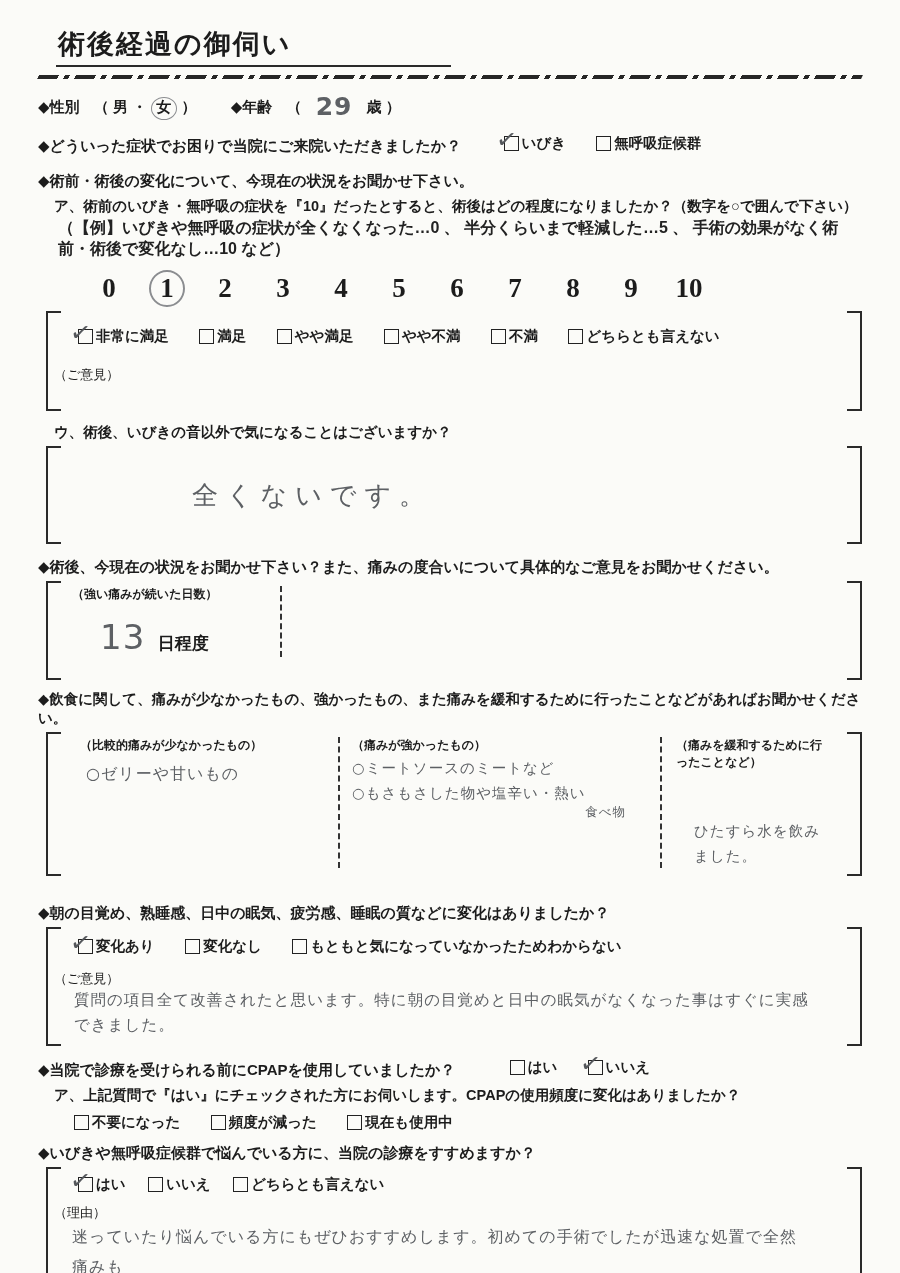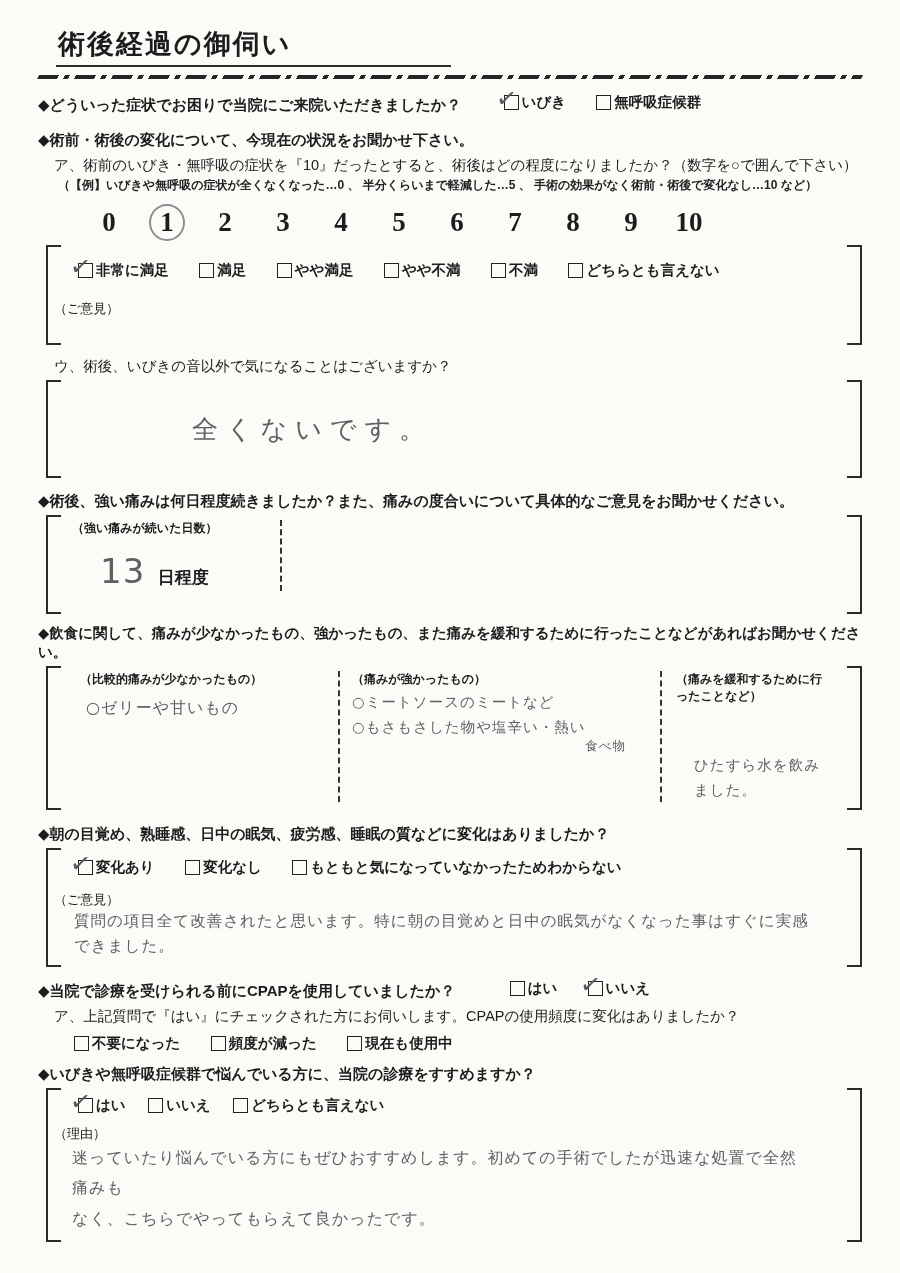--- a/index.html
+++ b/index.html
@@ -23,22 +23,22 @@
     height:4px;margin:8px 0 10px 0;
     background:repeating-linear-gradient(90deg,
       #262626 0px,#262626 20px,
       transparent 20px,transparent 26px,
       #262626 26px,#262626 31px,
       transparent 31px,transparent 37px);
     transform:skewX(-25deg);
   }
   
   .q{font-size:15px;font-weight:bold;margin:10px 0 4px 0;}
-  .sub{font-size:14.5px;font-weight:normal;margin:6px 0 2px 16px;}
-  .example{font-size:12px;font-weight:bold;margin:2px 0 0 20px;color:#222;}
+  .sub{font-size:14.5px;font-weight:bold;margin:6px 0 2px 16px;}
+  .example{font-size:16px;font-weight:bold;margin:2px 0 0 20px;color:#222;}
   .inline-gap{display:inline-block;width:26px;}
   
   .hand{
     color:#5d6064;
     font-family:"DejaVu Sans",sans-serif;
     letter-spacing:1px;
   }
   
   .cbx{display:inline-flex;align-items:center;position:relative;margin-right:26px;cursor:default;}
   .cbx .box{
@@ -101,20 +101,31 @@
 </head>
 <body>
 
 <div class="page">
 
   <div>
     <span class="title">術後経過の御伺い</span>
     <div class="dashdot"></div>
   </div>
 
+  <div class="ptext" style="margin-top:2px;">
+    <span>◆性別</span>
+    <span style="margin-left:10px;">（ 男 ・</span>
+    <span class="circ hand" style="color:#1c1c1c;">女</span>
+    <span>）</span>
+    <span class="inline-gap"></span>
+    <span>◆年齢</span>
+    <span style="margin-left:10px;">（</span>
+    <span class="hand age-hand">29</span>
+    <span>歳 ）</span>
+  </div>
 
   <div class="q" style="margin-top:14px;">
     <span>◆どういった症状でお困りで当院にご来院いただきましたか？</span>
     <span class="inline-gap" style="width:34px;"></span>
     <span class="cbx on">
       <span class="box"></span>
       <span class="tick">✓</span>
       <span class="lbl">いびき</span>
     </span>
     <span class="cbx">
@@ -172,21 +183,21 @@
       </span>
     </div>
     <div class="opinion-label" style="margin-top:18px;">（ご意見）</div>
   </div>
 
   <div class="sub" style="margin-top:12px;">ウ、術後、いびきの音以外で気になることはございますか？</div>
   <div class="bx" style="min-height:82px;">
     <div class="hand" style="font-size:26px;margin:24px 0 0 120px;letter-spacing:8px;">全くないです。</div>
   </div>
 
-  <div class="q" style="margin-top:14px;">◆術後、強い痛みは何日程度続きましたか？また、痛みの度合いについて具体的なご意見をお聞かせください。</div>
+  <div class="q" style="margin-top:14px;">◆術後、今現在の状況をお聞かせ下さい？また、痛みの度合いについて具体的なご意見をお聞かせください。</div>
   <div class="bx" style="min-height:86px;padding-top:5px;">
     <div class="pain-flex">
       <div class="pain-left">
         <div class="lab">（強い痛みが続いた日数）</div>
         <div class="pain-days">
           <span class="hand dv">13</span>
           <span class="du">日程度</span>
         </div>
       </div>
     </div>
@@ -205,21 +216,21 @@
         <div class="hand hand-line">○もさもさした物や塩辛い・熱い</div>
         <div class="hand hand-line fb-right" style="font-size:12.5px;line-height:1.1;">食べ物</div>
       </div>
       <div class="col col3">
         <div class="lab">（痛みを緩和するために行ったことなど）</div>
         <div class="hand hand-line mt6" style="margin-left:18px;margin-top:48px;">ひたすら水を飲みました。</div>
       </div>
     </div>
   </div>
 
-  <div class="q" style="margin-top:15px;">◆朝の目覚め、熟睡感、日中の眠気、疲労感、睡眠の質などに変化はありましたか？</div>
+  <div class="q" style="margin-top:28px;">◆朝の目覚め、熟睡感、日中の眠気、疲労感、睡眠の質などに変化はありましたか？</div>
   <div class="bx" style="min-height:78px;padding-top:10px;">
     <div style="margin-left:6px;">
       <span class="cbx on">
         <span class="box"></span>
           <span class="tick">✓</span>
         <span class="lbl">変化あり</span>
       </span>
       <span class="cbx">
         <span class="box"></span>
         <span class="lbl">変化なし</span>

